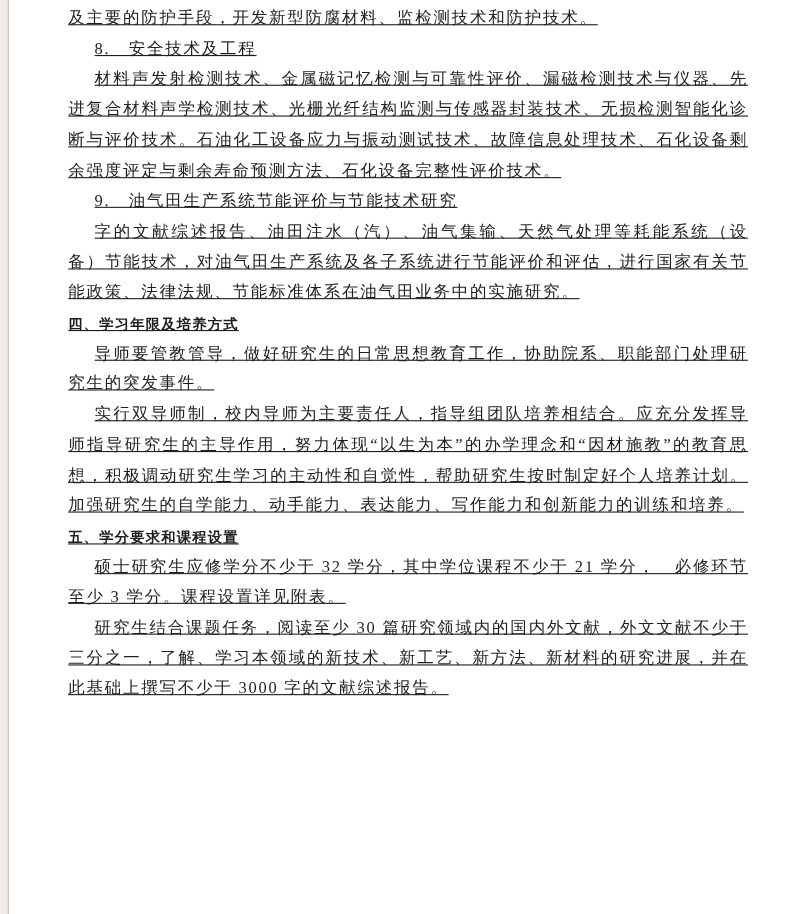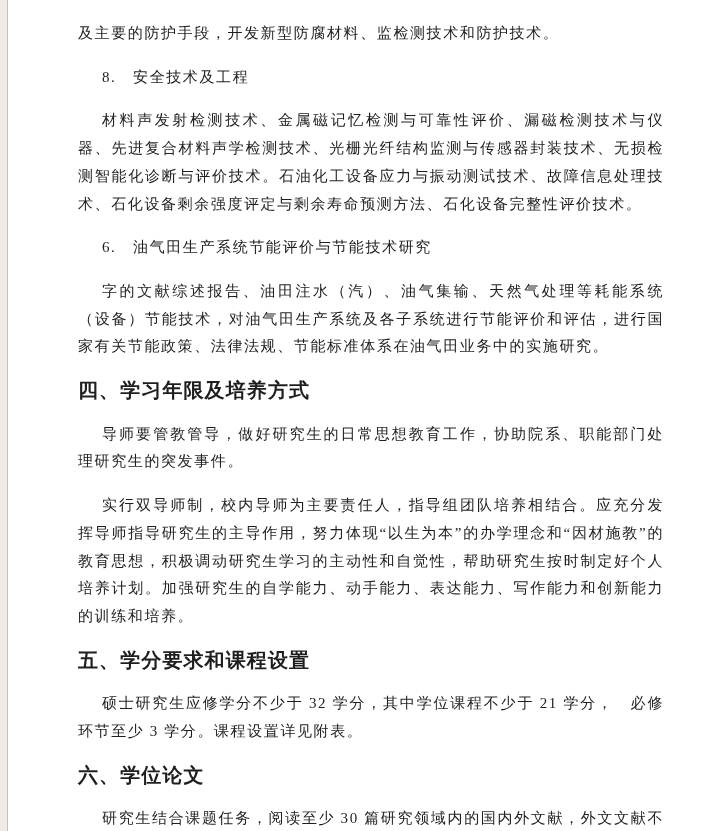--- a/index.html
+++ b/index.html
@@ -22,42 +22,41 @@
   .content {
     position: absolute;
     left: 62px;
     top: 4px;
     width: 618px;
     font-size: 15px;
     line-height: 27.7px;
     letter-spacing: 1.6px;
     text-align: justify;
   }
-  .content p { margin: 16px; padding: 0; }
+  .content p { margin: 0; padding: 0; text-decoration: underline; }
   .para { text-indent: 24px; }
   .item { text-indent: 24px; }
   .heading {
     font-family: "Liberation Sans", "DejaVu Sans", sans-serif;
     font-weight: bold;
-    font-size: 20px;
+    font-size: 13px;
     letter-spacing: 1.1px;
     text-indent: 0;
   }
 </style>
 </head>
 <body>
 
 <div class="page-edge"></div>
 
 <div class="content">
   <p class="cont">及主要的防护手段，开发新型防腐材料、监检测技术和防护技术。</p>
   <p class="item">8.　安全技术及工程</p>
   <p class="para">材料声发射检测技术、金属磁记忆检测与可靠性评价、漏磁检测技术与仪器、先进复合材料声学检测技术、光栅光纤结构监测与传感器封装技术、无损检测智能化诊断与评价技术。石油化工设备应力与振动测试技术、故障信息处理技术、石化设备剩余强度评定与剩余寿命预测方法、石化设备完整性评价技术。</p>
-  <p class="item">6.　油气田生产系统节能评价与节能技术研究</p>
+  <p class="item">9.　油气田生产系统节能评价与节能技术研究</p>
   <p class="para">字的文献综述报告、油田注水（汽）、油气集输、天然气处理等耗能系统（设备）节能技术，对油气田生产系统及各子系统进行节能评价和评估，进行国家有关节能政策、法律法规、节能标准体系在油气田业务中的实施研究。</p>
   <p class="heading">四、学习年限及培养方式</p>
   <p class="para">导师要管教管导，做好研究生的日常思想教育工作，协助院系、职能部门处理研究生的突发事件。</p>
   <p class="para">实行双导师制，校内导师为主要责任人，指导组团队培养相结合。应充分发挥导师指导研究生的主导作用，努力体现“以生为本”的办学理念和“因材施教”的教育思想，积极调动研究生学习的主动性和自觉性，帮助研究生按时制定好个人培养计划。加强研究生的自学能力、动手能力、表达能力、写作能力和创新能力的训练和培养。</p>
   <p class="heading">五、学分要求和课程设置</p>
   <p class="para">硕士研究生应修学分不少于 32 学分，其中学位课程不少于 21 学分，　必修环节至少 3 学分。课程设置详见附表。</p>
-  <p class="heading">六、学位论文</p>
   <p class="para">研究生结合课题任务，阅读至少 30 篇研究领域内的国内外文献，外文文献不少于三分之一，了解、学习本领域的新技术、新工艺、新方法、新材料的研究进展，并在此基础上撰写不少于 3000 字的文献综述报告。</p>
 </div>
 
 </body></html>

